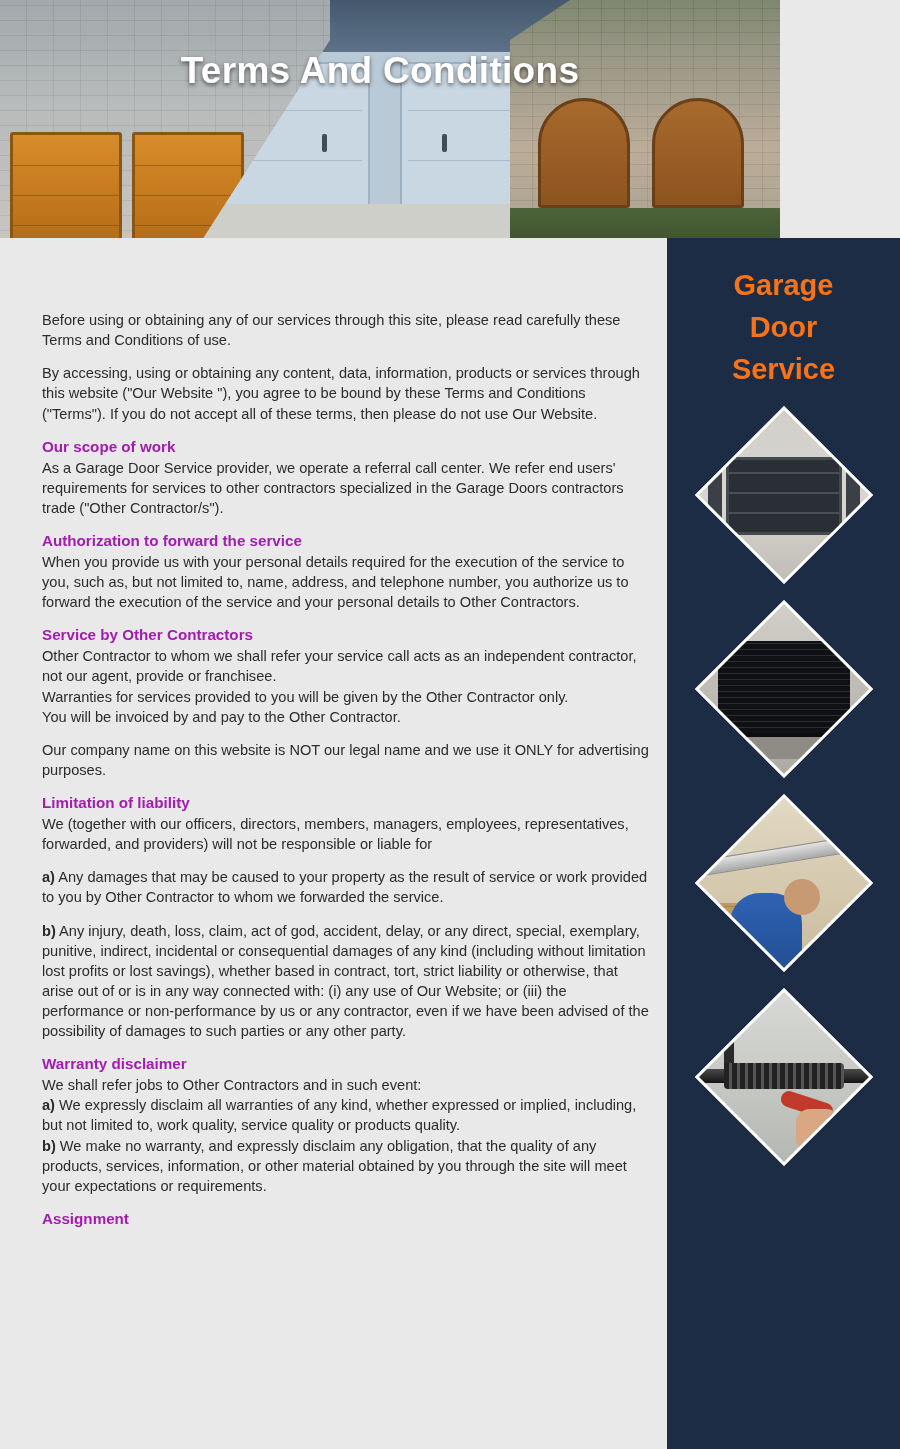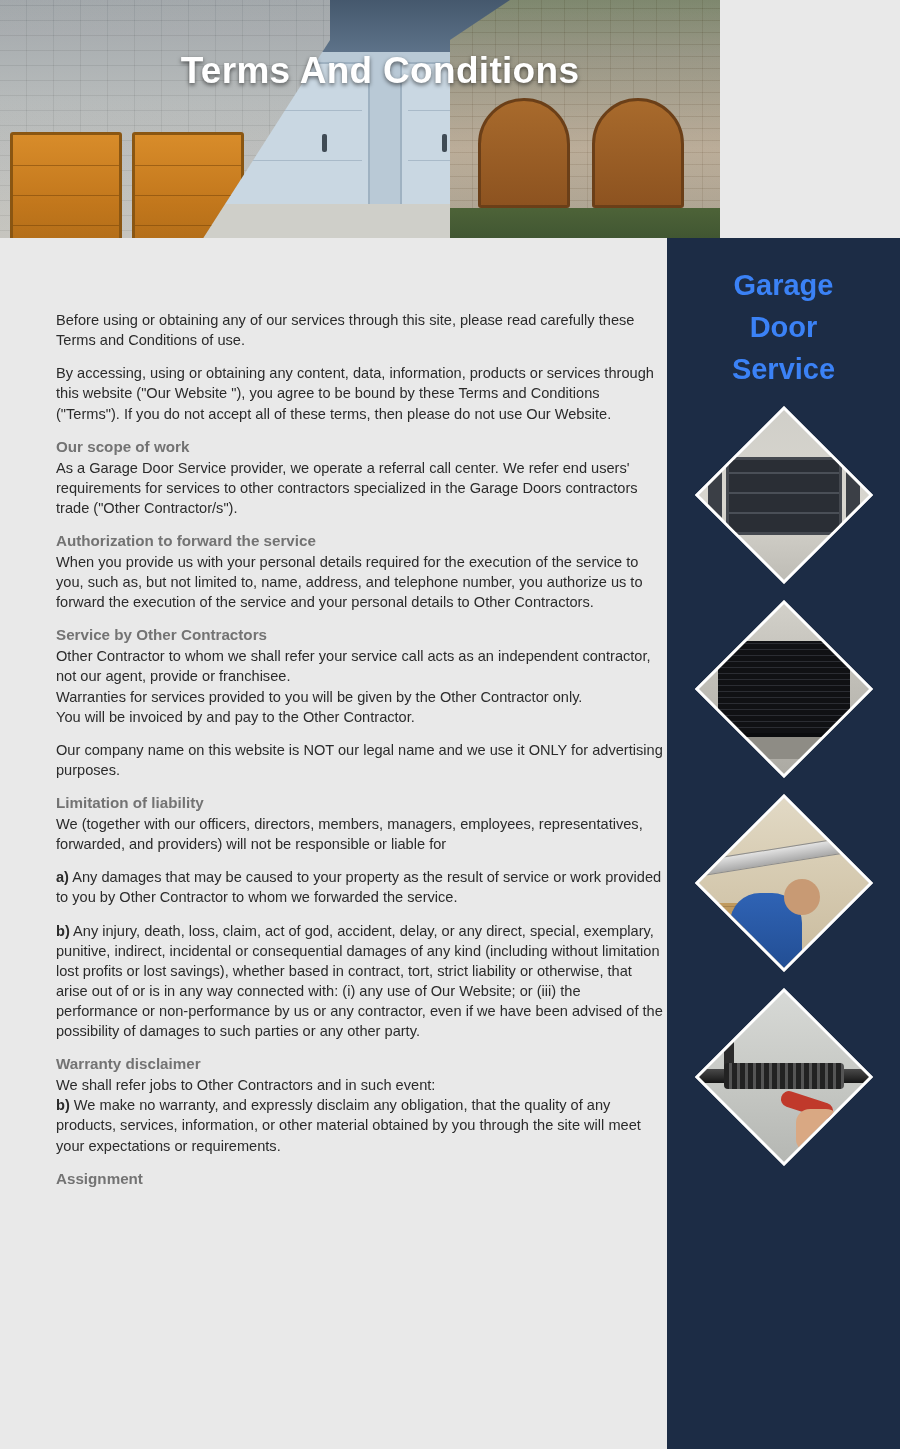--- a/index.html
+++ b/index.html
@@ -13,21 +13,21 @@
     position: relative;
     width: 900px; height: 1449px;
     overflow: hidden;
     background: #e9e9e9;
   }
 
   
   .hero {
     position: absolute;
     top: 0; left: 0;
-    width: 720px; height: 300px;
+    width: 780px; height: 300px;
     overflow: hidden;
     background: #4c1d95;
   }
   
   .photo-center {
     position: absolute;
     left: 130px; top: 0;
     width: 520px; height: 240px;
     background:
       linear-gradient(180deg, #6e86a0 0%, #7e96ae 18%, #b9c9d6 19%, #b9c9d6 100%);
@@ -146,21 +146,21 @@
   .sidebar {
     position: absolute;
     right: 0; top: 238px;
     width: 233px;
     height: 1211px;
     background: #1c2c45;
     z-index: 4;
   }
   .sidebar-title {
     margin-top: 26px;
-    color: #3b82f6;
+    color: #f97316;
     text-align: center;
     font-size: 29px;
     font-weight: bold;
     line-height: 1.45;
   }
   .diamond-wrap {
     position: relative;
     width: 178px; height: 178px;
     margin: 16px auto 0 auto;
   }
@@ -243,33 +243,33 @@
     background: #d9a883; border-radius: 14px;
   }
   .d4 .redtool {
     position: absolute; left: 96px; top: 120px; width: 54px; height: 16px;
     background: #c0392b; border-radius: 8px; transform: rotate(18deg);
   }
 
   
   .content {
     position: absolute;
-    left: 14px; top: 296px;
+    left: 0; top: 296px;
     width: 667px;
     height: 1153px;
     background: #e9e9e9;
     padding: 14px 18px 10px 42px;
     color: #2b2b2b;
     font-size: 14.6px;
     line-height: 1.38;
     z-index: 3;
   }
   .content p { margin: 0 0 13px 0; }
   .h-green {
-    color: #737373;
+    color: #a21caf;
     font-weight: bold;
     font-size: 15.2px;
     margin: 0 0 1px 0;
   }
   .b { font-weight: bold; }
   .blk { margin: 0 0 13px 0; }
   .blk p { margin: 0; }
 </style>
 </head>
 <body>
@@ -394,20 +394,21 @@
     <div class="blk">
       <p class="h-green">Limitation of liability</p>
       <p>We (together with our officers, directors, members, managers, employees, representatives, forwarded, and providers) will not be responsible or liable for</p>
     </div>
     <p><span class="b">a)</span><span> Any damages that may be caused to your property as the result of service or work provided to you by Other Contractor to whom we forwarded the service.</span></p>
     <p><span class="b">b)</span><span> Any injury, death, loss, claim, act of god, accident, delay, or any direct, special, exemplary, punitive, indirect, incidental or consequential damages of any kind (including without limitation lost profits or lost savings), whether based in contract, tort, strict liability or otherwise, that arise out of or is in any way connected with: (i) any use of Our Website; or (iii) the performance or non-performance by us or any contractor, even if we have been advised of the possibility of damages to such parties or any other party.</span></p>
 
     <div class="blk">
       <p class="h-green">Warranty disclaimer</p>
       <p>We shall refer jobs to Other Contractors and in such event:</p>
+      <p><span class="b">a)</span><span> We expressly disclaim all warranties of any kind, whether expressed or implied, including, but not limited to, work quality, service quality or products quality.</span></p>
       <p><span class="b">b)</span><span> We make no warranty, and expressly disclaim any obligation, that the quality of any products, services, information, or other material obtained by you through the site will meet your expectations or requirements.</span></p>
     </div>
 
     <div class="blk">
       <p class="h-green">Assignment</p>
     </div>
 
   </div>
 </div>
 

